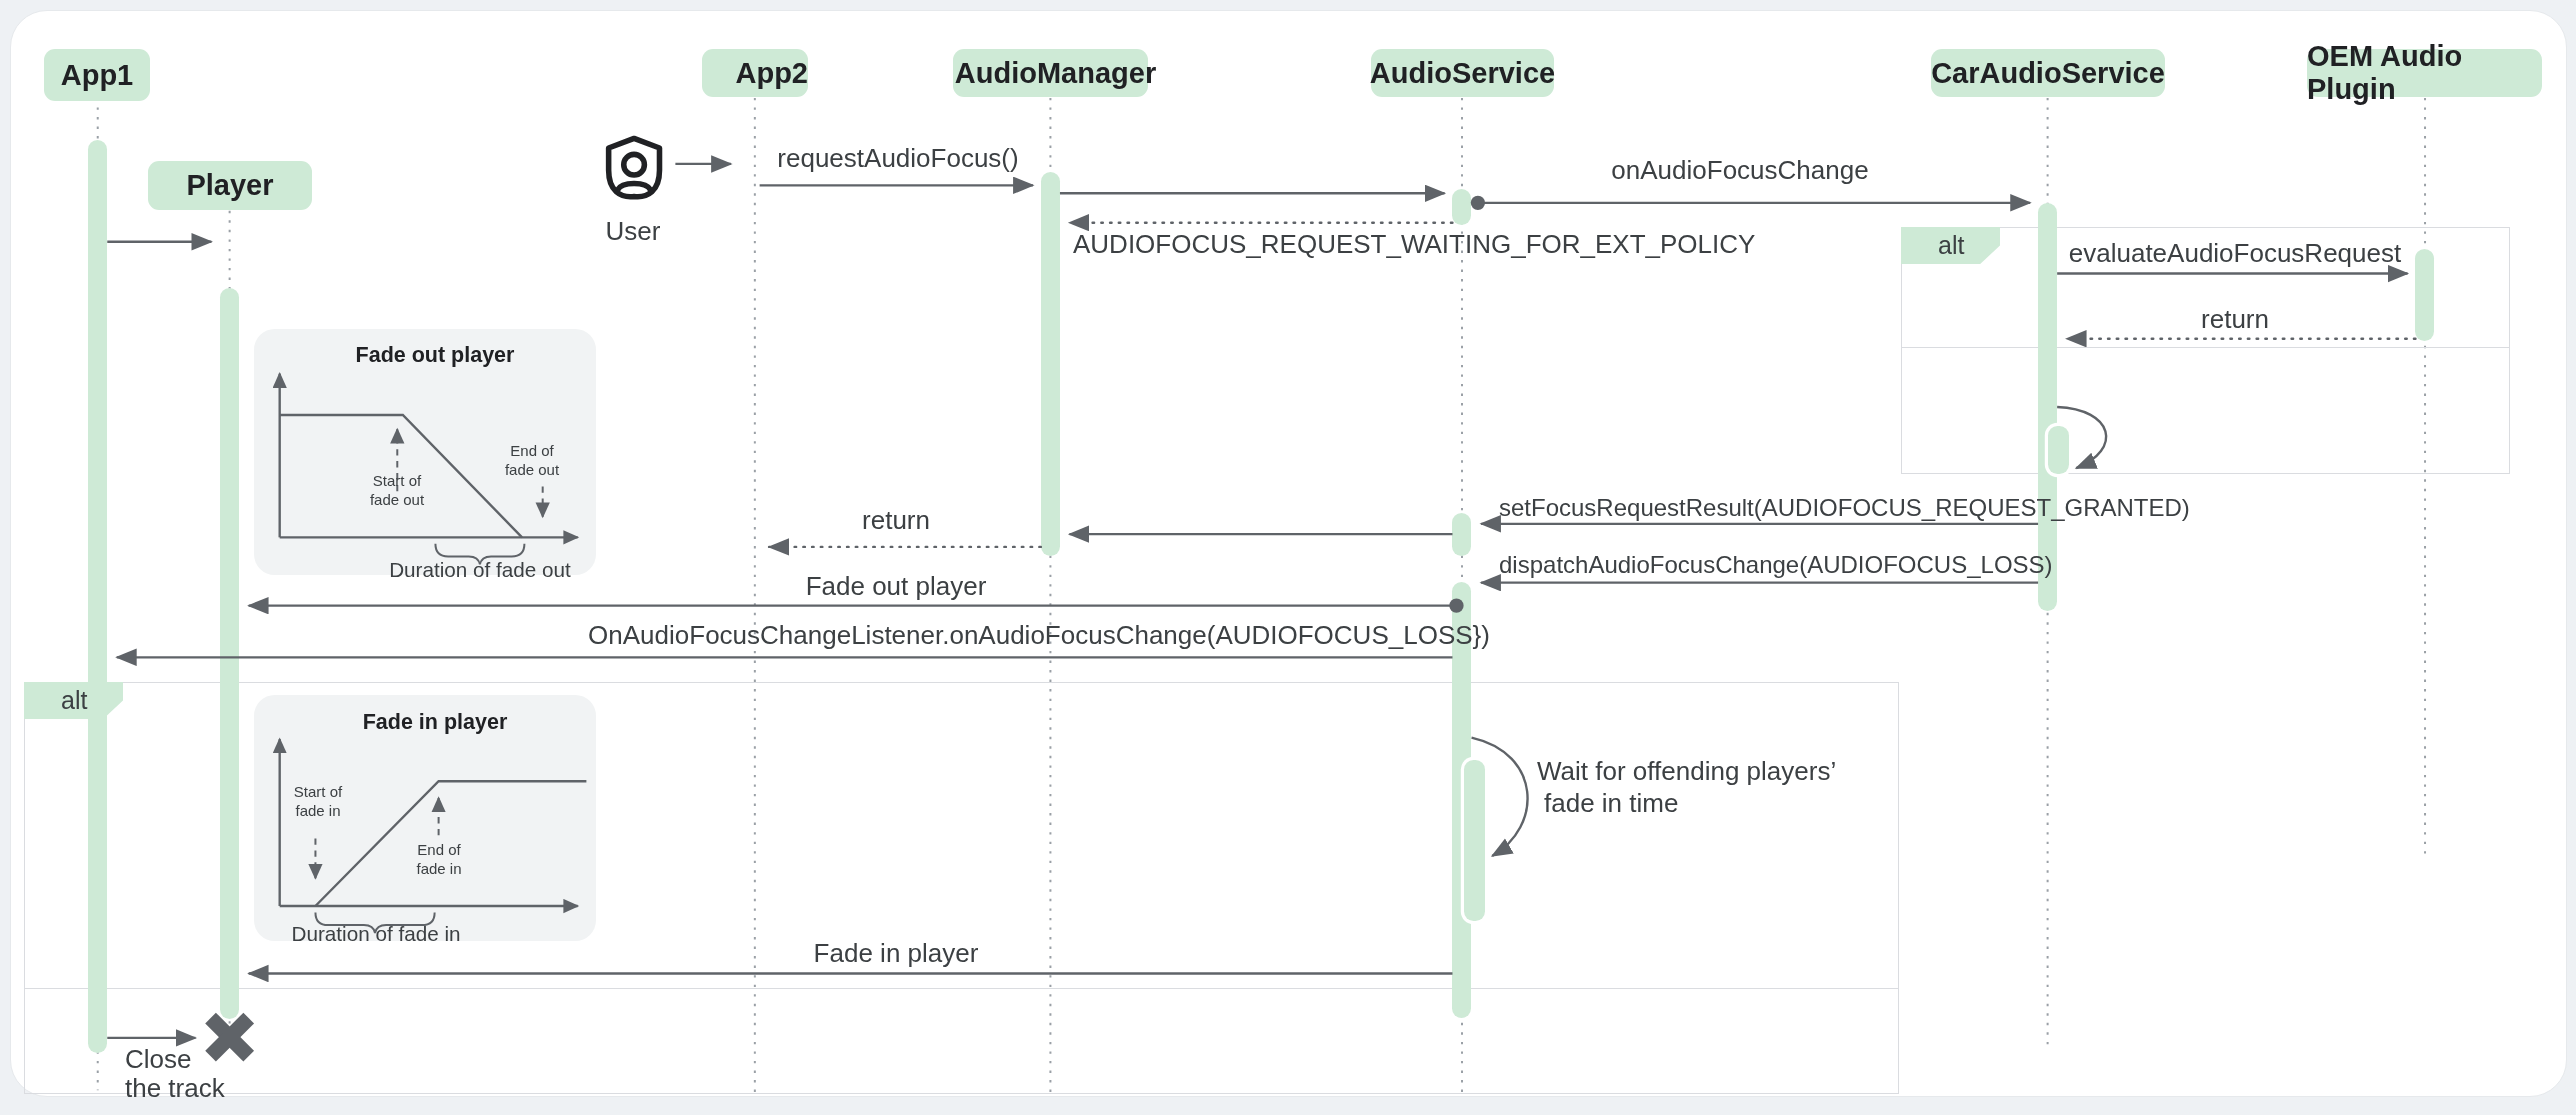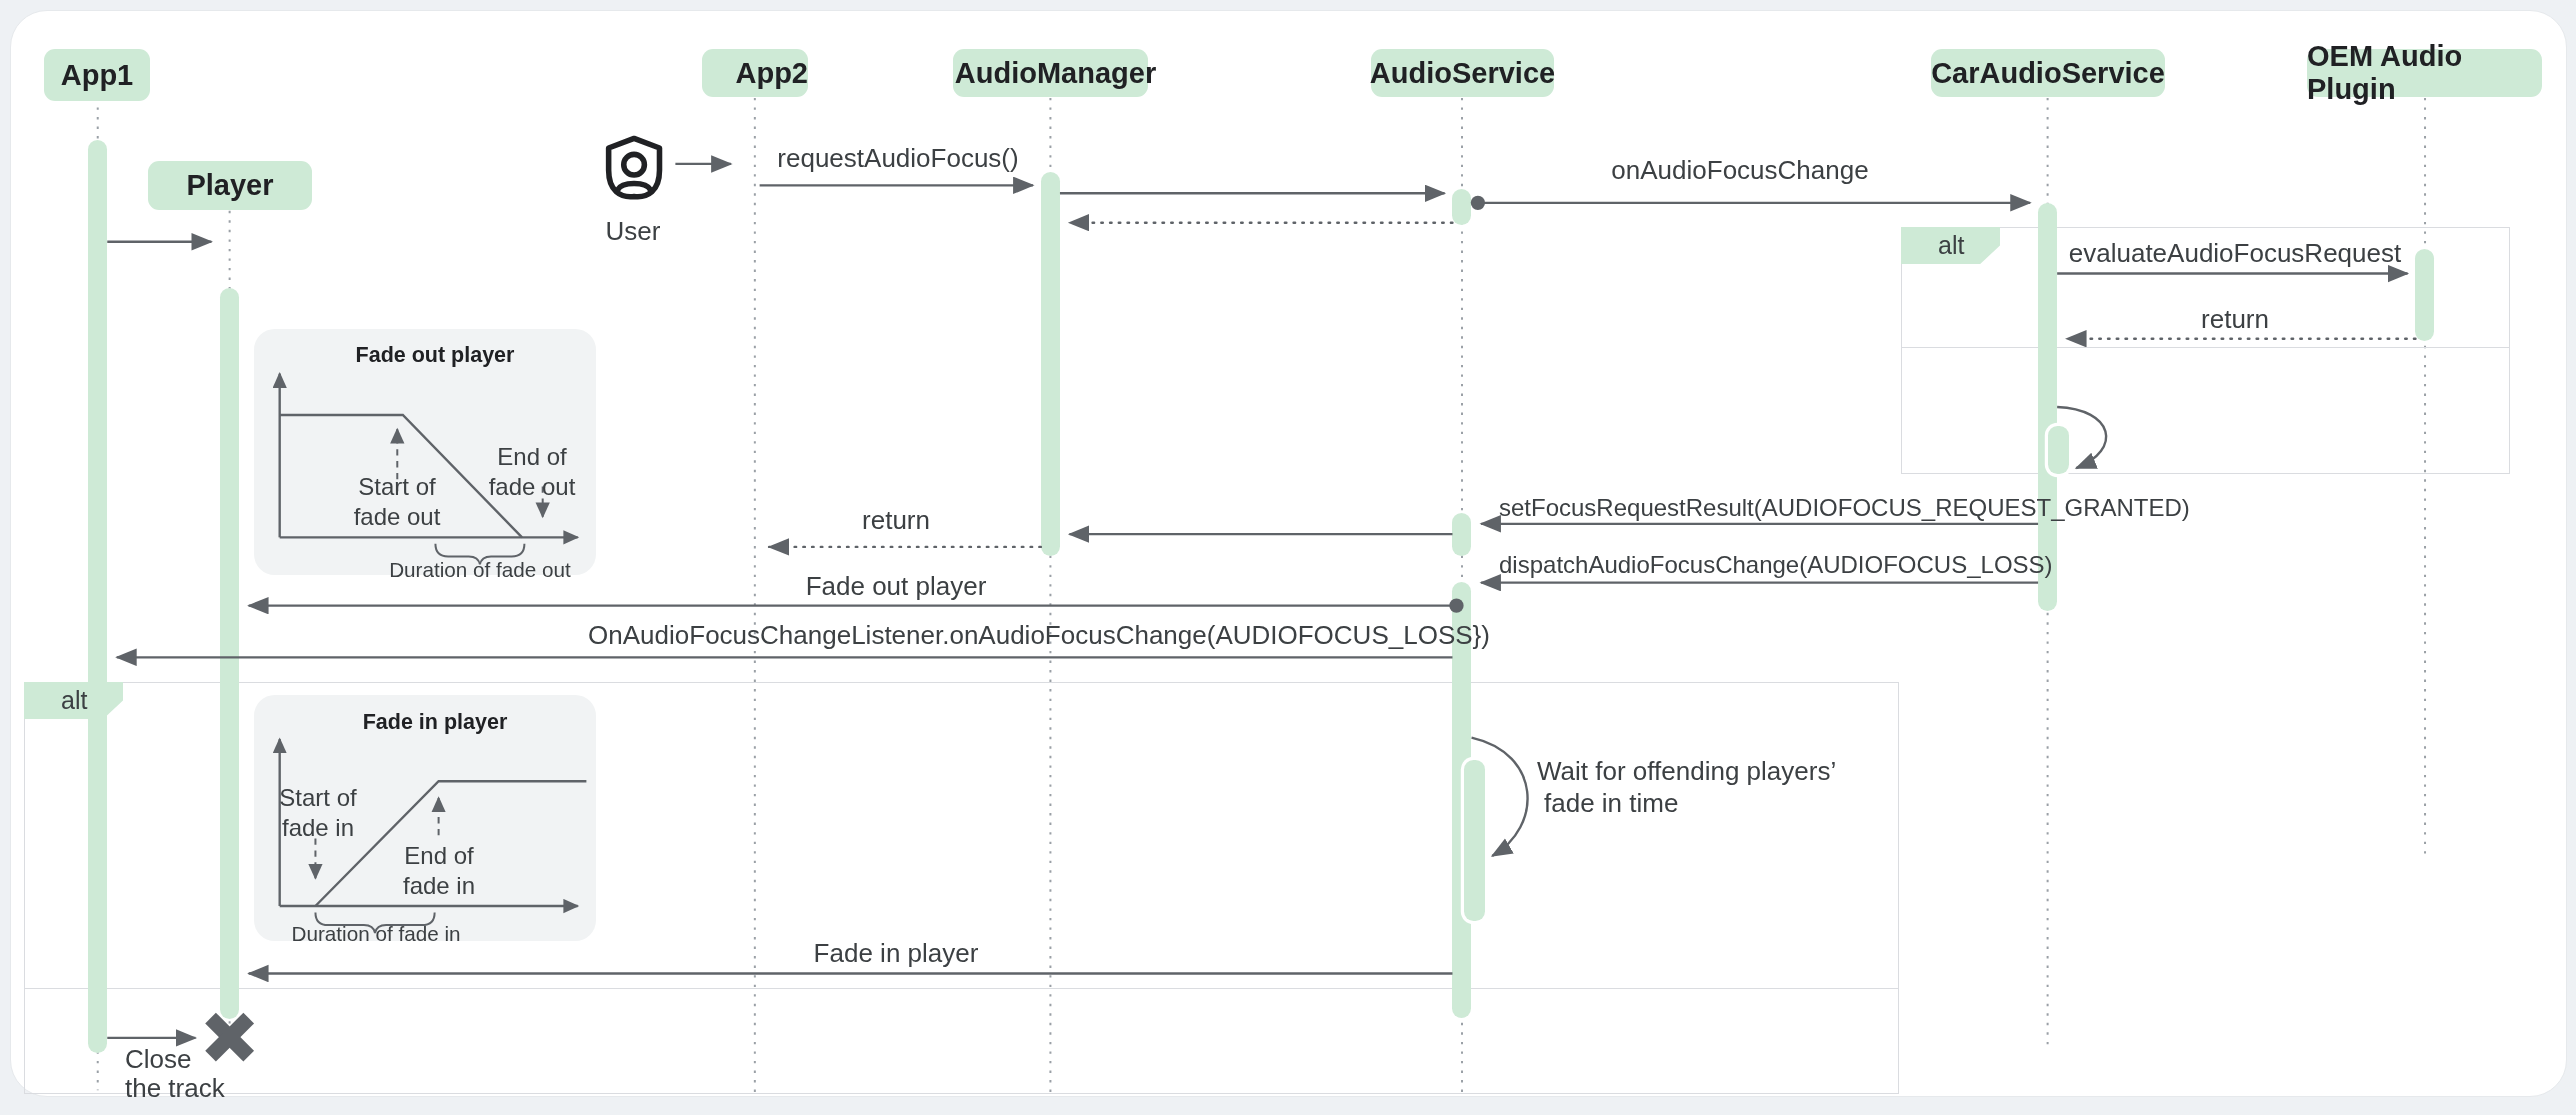--- a/index.html
+++ b/index.html
@@ -20,21 +20,21 @@
   .altbox{position:absolute;border:1.6px solid var(--frame_border);background:transparent;}
   .altdiv{position:absolute;height:0;border-top:1.6px solid var(--frame_border);}
   .pent{position:absolute;width:99px;height:37px;background:var(--actor_fill);color:var(--label);
         font-size:25px;display:flex;align-items:center;padding-left:37px;
         clip-path:polygon(0 0,100% 0,100% 50%,80% 100%,0 100%);}
   .inset{position:absolute;width:342px;height:246px;background:var(--inset_bg);border-radius:20.7px;}
   .lbl{position:absolute;font-size:26px;color:var(--label);white-space:nowrap;}
   .lbl.c{transform:translateX(-50%);}
   .lbl.sm{font-size:24px;}
   .lbl.title{font-weight:bold;font-size:21.5px;color:var(--text_dark);transform:translateX(-50%);}
-  .lbl.ann{font-size:24px;text-align:center;transform:translateX(-50%);line-height:1.25;}
+  .lbl.ann{font-size:15px;text-align:center;transform:translateX(-50%);line-height:1.25;}
   .lbl.dur{font-size:20.7px;transform:translateX(-50%);}
 </style>
 </head>
 <body>
 
 <div class="page">
   <div class="canvas"></div>
 
   <svg class="layer" viewBox="0 0 3242 1404" width="2576" height="1116">
     <g stroke="#9aa0a6" stroke-width="2.5" stroke-dasharray="3 9">
@@ -151,20 +151,21 @@
       <line x1="352" y1="1140" x2="727" y2="1140" marker-end="url(#ahs)"></line>
       <path d="M397,1140 L552,983 L738,983"></path>
       <line x1="397" y1="1055" x2="397" y2="1105" stroke-width="2.5" stroke-dasharray="8 7" marker-end="url(#ahs)"></line>
       <line x1="552" y1="1051" x2="552" y2="1004" stroke-width="2.5" stroke-dasharray="8 7" marker-end="url(#ahs)"></line>
       <path d="M397,1148 q0,16 16,16 h45 q12,0 14,10 q2,-10 14,-10 h45 q16,0 16,-16" stroke-width="2.5"></path>
     </g>
   </svg>
 
   <div class="lbl c" style="left:898px;top:143px;">requestAudioFocus()</div>
   <div class="lbl c" style="left:1740px;top:155px;">onAudioFocusChange</div>
+  <div class="lbl" style="left:1073px;top:229px;">AUDIOFOCUS_REQUEST_WAITING_FOR_EXT_POLICY</div>
   <div class="lbl c" style="left:2235px;top:238px;">evaluateAudioFocusRequest</div>
   <div class="lbl c" style="left:2235px;top:304px;">return</div>
   <div class="lbl sm" style="left:1499px;top:494px;">setFocusRequestResult(AUDIOFOCUS_REQUEST_GRANTED)</div>
   <div class="lbl c" style="left:896px;top:505px;">return</div>
   <div class="lbl sm" style="left:1499px;top:551px;">dispatchAudioFocusChange(AUDIOFOCUS_LOSS)</div>
   <div class="lbl c" style="left:896px;top:571px;">Fade out player</div>
   <div class="lbl c" style="left:1039px;top:620px;">OnAudioFocusChangeListener.onAudioFocusChange(AUDIOFOCUS_LOSS})</div>
   <div class="lbl" style="left:1537px;top:756px;">Wait for offending players’</div>
   <div class="lbl" style="left:1544px;top:788px;">fade in time</div>
   <div class="lbl c" style="left:896px;top:938px;">Fade in player</div>

